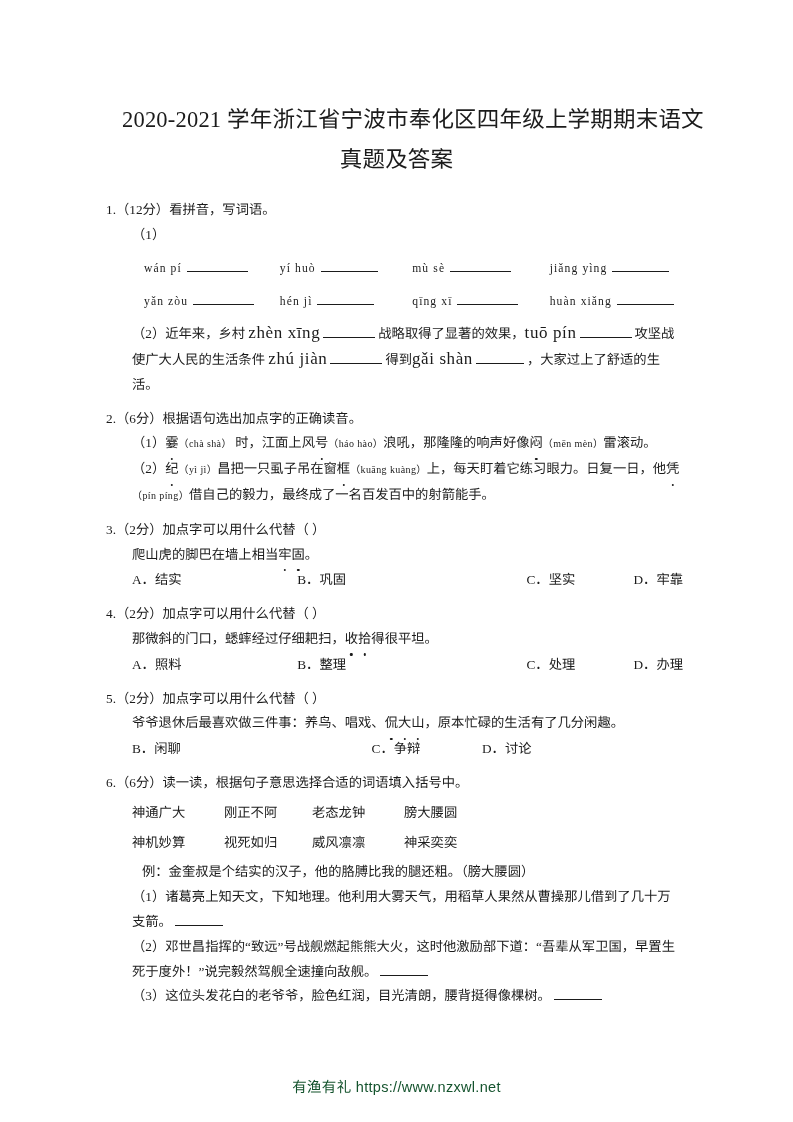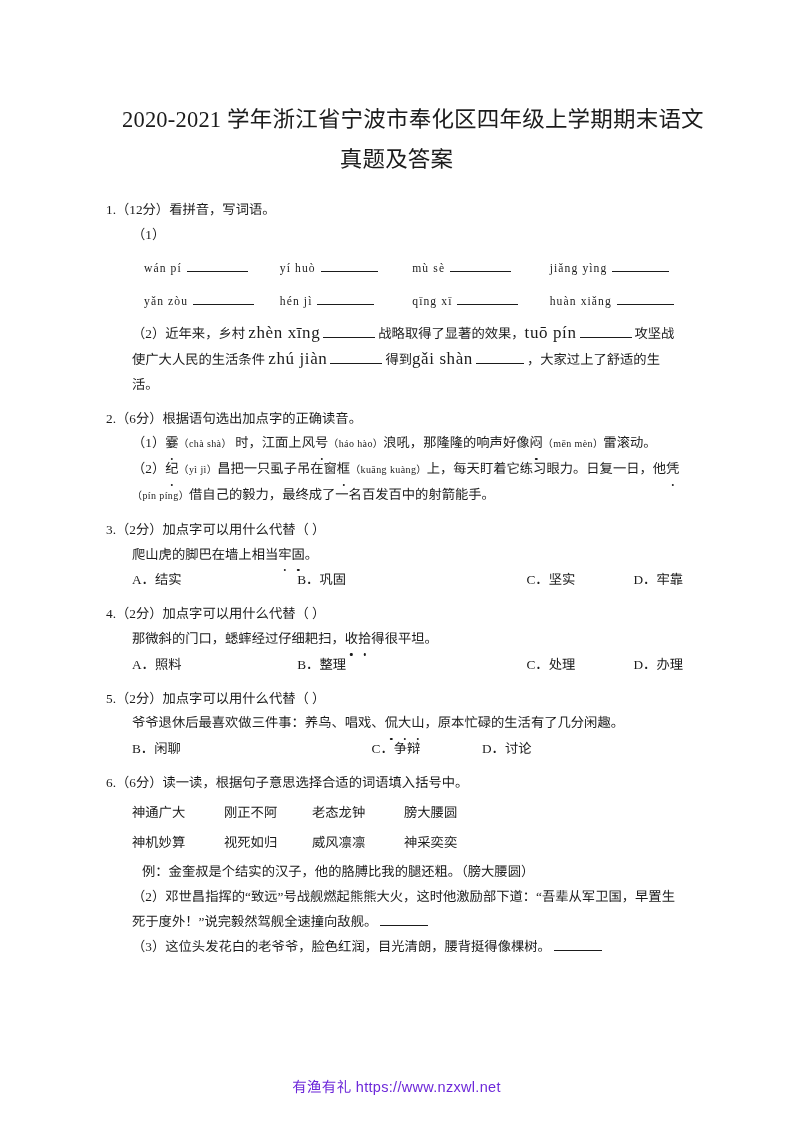--- a/index.html
+++ b/index.html
@@ -156,21 +156,21 @@
   }
   .gap-blank.small { width: 48px; }
 
   
   .footer {
     position: absolute;
     left: 0;
     right: 0;
     bottom: 26px;
     text-align: center;
-    color: #6d28d9;
+    color: #14532d;
     font-size: 14.5px;
     font-family: "Liberation Sans", "DejaVu Sans", sans-serif;
     letter-spacing: 0.3px;
   }
   .footer .cn { font-family: "Liberation Serif","DejaVu Serif", serif; }
 </style>
 </head>
 <body>
 
 <div class="page">
@@ -291,20 +291,23 @@
       <div class="idioms">
         <span class="idiom i1">神机妙算</span>
         <span class="idiom i2">视死如归</span>
         <span class="idiom i3">威风凛凛</span>
         <span class="idiom i4">神采奕奕</span>
       </div>
 
       <div class="line indent1" style="margin-top:5px">例：金奎叔是个结实的汉子，他的胳膊比我的腿还粗。（膀大腰圆）</div>
 
       <div class="line sub">
+        <span>（1）</span><span>诸葛亮上知天文，下知地理。他利用大雾天气，用稻草人果然从曹操那儿借到了几十万支箭。</span><span class="gap-blank small"></span>
+      </div>
+      <div class="line sub">
         <span>（2）</span><span>邓世昌指挥的“致远”号战舰燃起熊熊大火，这时他激励部下道：“吾辈从军卫国，早置生死于度外！”说完毅然驾舰全速撞向敌舰。</span><span class="gap-blank small"></span>
       </div>
       <div class="line sub">
         <span>（3）</span><span>这位头发花白的老爷爷，脸色红润，目光清朗，腰背挺得像棵树。</span><span class="gap-blank small"></span>
       </div>
     </div>
 
   </div>
 
   <div class="footer">

